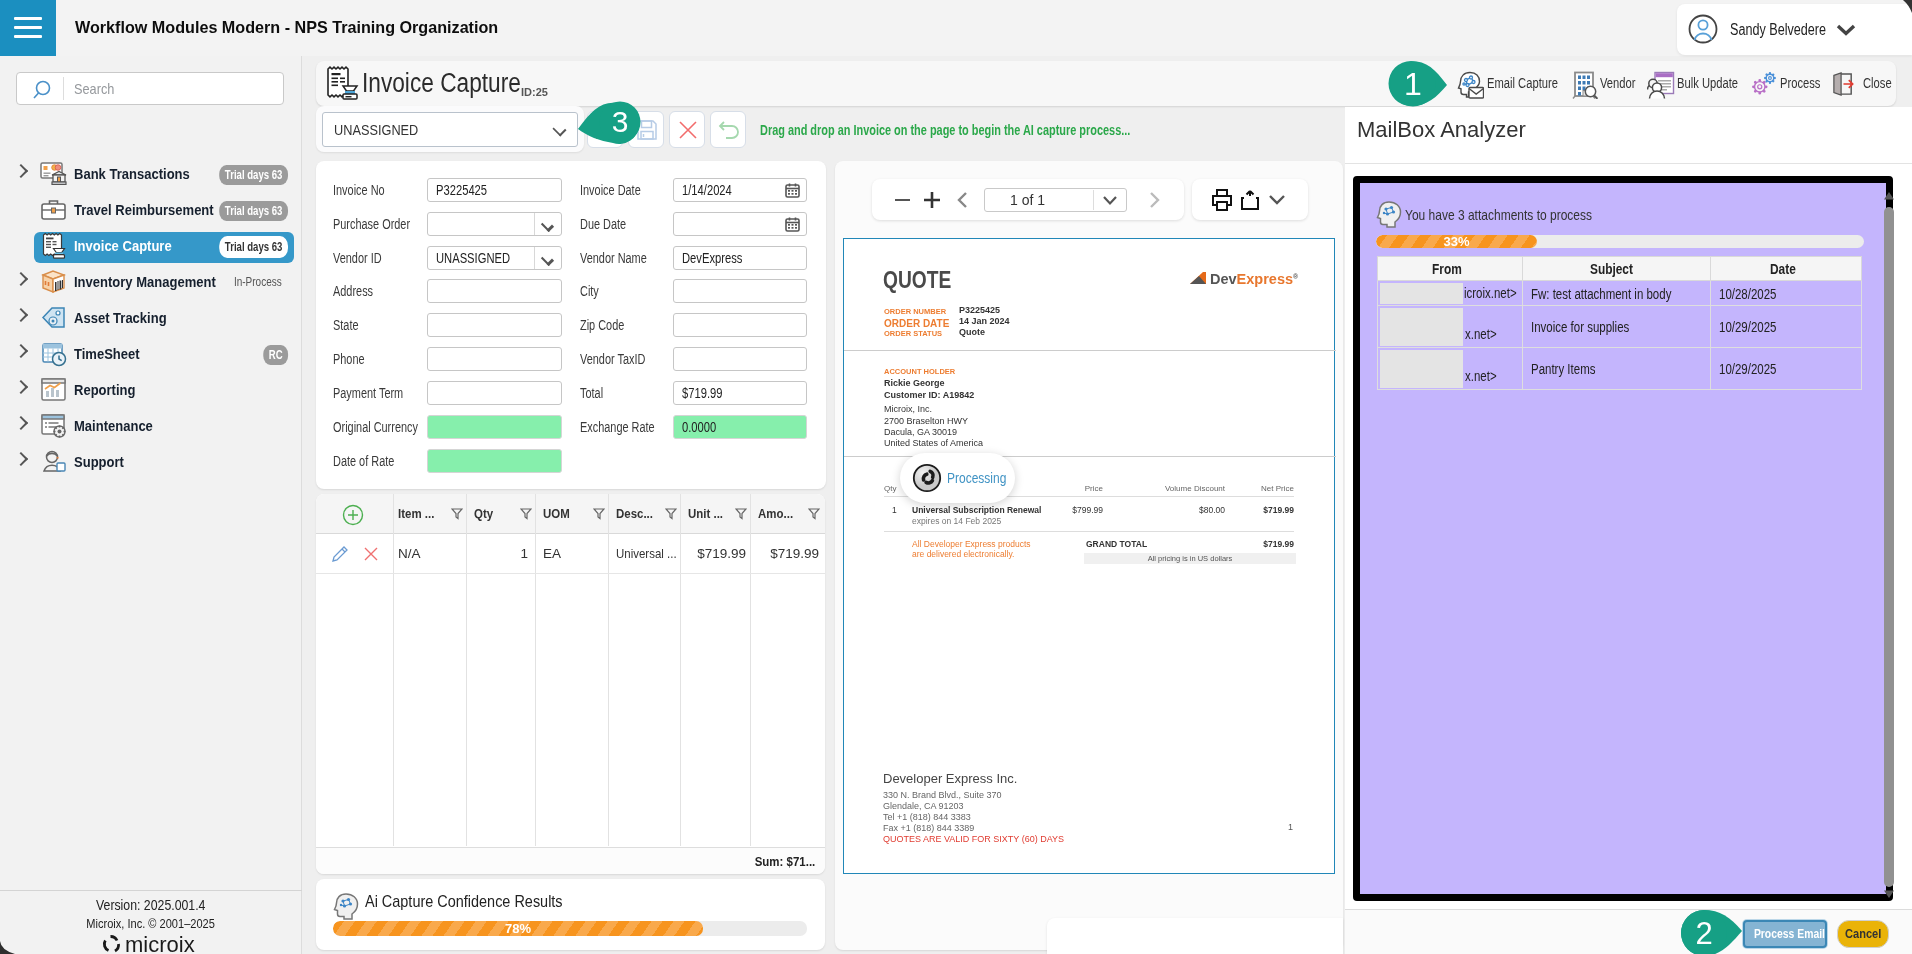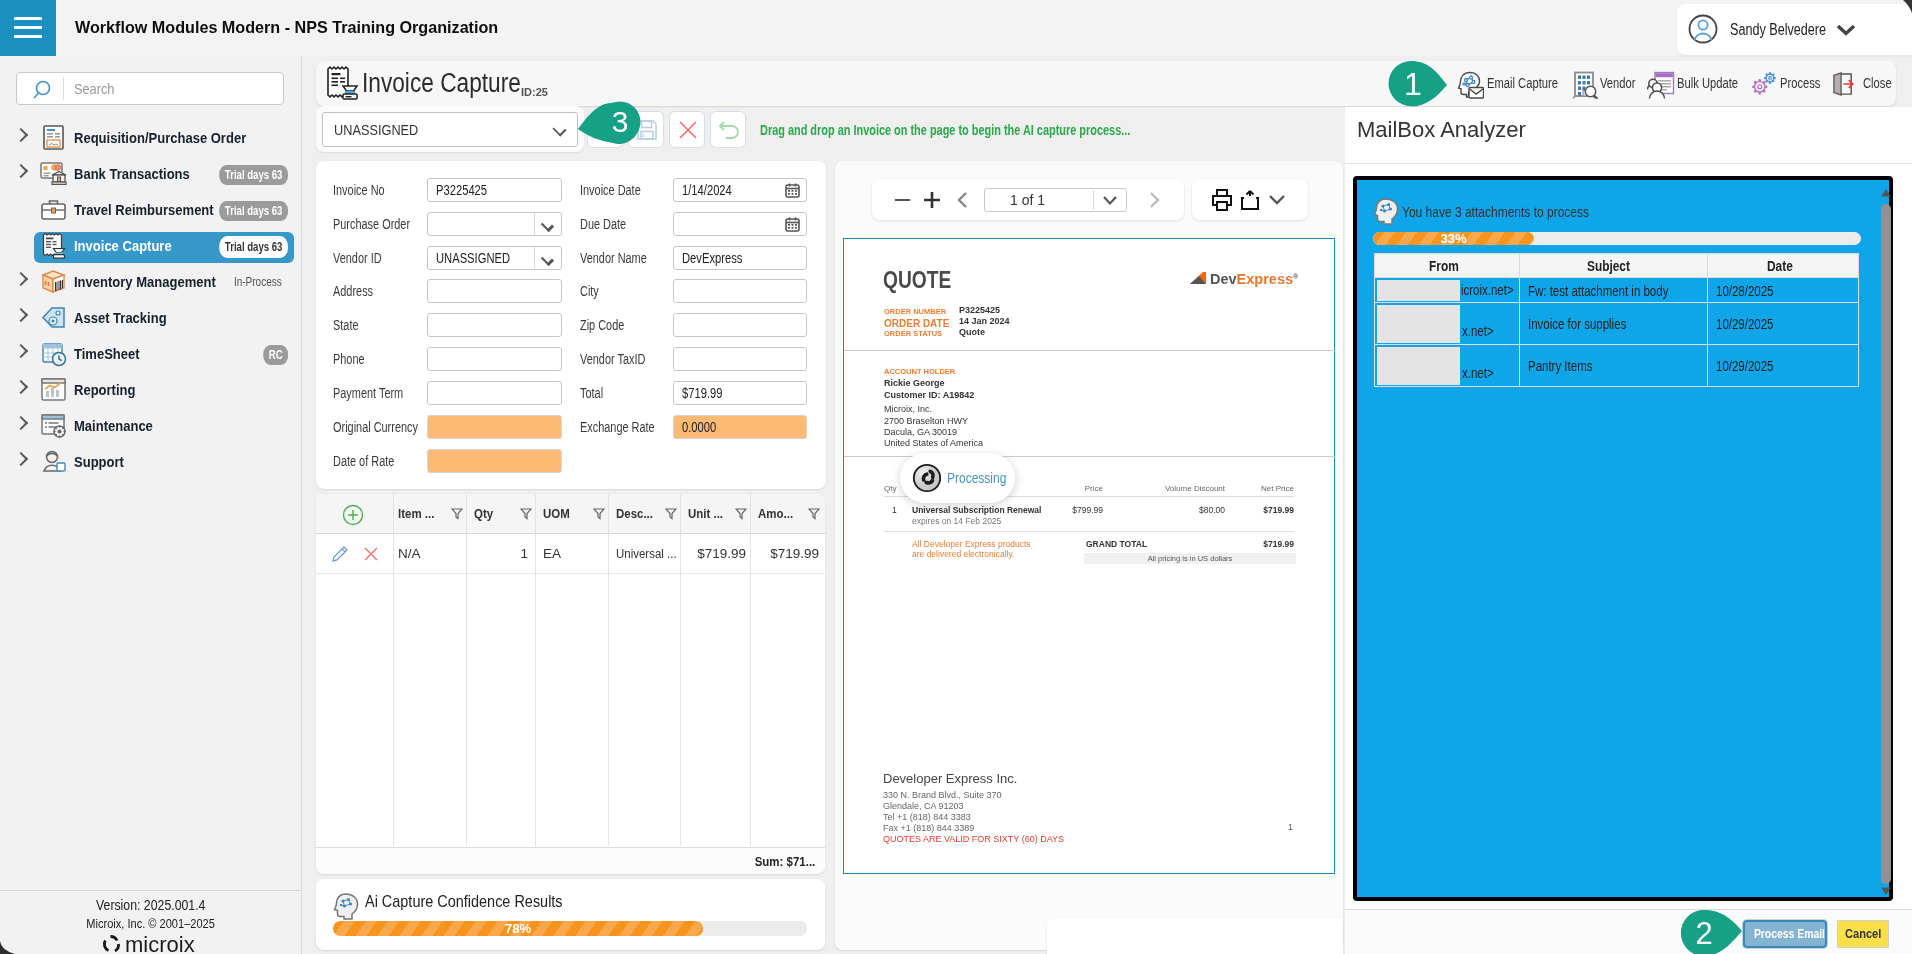--- a/index.html
+++ b/index.html
@@ -44,21 +44,21 @@
 #selWrap { left:322px; top:112px; width:256px; height:35px; background:#fff; border:1px solid #b9c2cc; border-radius:3px; }
 #selWrap .txt { position:absolute; left:11px; top:0; height:33px; line-height:33px; font-size:15px; color:#333; transform:scaleX(.85); transform-origin:0 50%; }
 #selWrap .chev { position:absolute; right:12px; top:11px; width:11px; height:11px; border-right:2.5px solid #555; border-bottom:2.5px solid #555; transform:rotate(45deg) scale(1,.8); }
 .xbtn { position:absolute; top:111px; width:36px; height:37px; background:#fff; border:1px solid #d7dee8; border-radius:6px; }
 #dragTxt { left:760px; top:112px; height:36px; line-height:36px; font-size:14px; font-weight:bold; color:#2ba84a; transform:scaleX(.78); transform-origin:0 50%; white-space:nowrap; }
 
 
 #formCard { left:316px; top:161px; width:510px; height:328px; background:#fff; border-radius:8px; box-shadow:0 1px 2px rgba(0,0,0,.1); }
 .flbl { position:absolute; font-size:14px; color:#3a3a3a; line-height:24px; transform:scaleX(.78); transform-origin:0 50%; white-space:nowrap; }
 .finp { position:absolute; height:24px; background:#fff; border:1px solid #c6c6c6; border-radius:3px; font-size:14px; color:#222; line-height:22px; padding-left:8px; }
-.finp.dis { background:#fdba74; border-color:#d5d5d5; }
+.finp.dis { background:#86efac; border-color:#d5d5d5; }
 .finp .chev { position:absolute; right:8px; top:7px; width:11px; height:11px; border-right:3px solid #555; border-bottom:3px solid #555; transform:rotate(45deg) scale(1,.7); }
 .finp .dv { position:absolute; right:26px; top:0; bottom:0; width:1px; background:#d8d8d8; }
 .fv { display:inline-block; transform:scaleX(.8); transform-origin:0 50%; white-space:nowrap; }
 .cal { position:absolute; right:6px; top:4px; width:15px; height:15px; }
 
 
 #gridCard { left:316px; top:494px; width:509px; height:380px; background:#fff; border-radius:8px; box-shadow:0 1px 2px rgba(0,0,0,.1); overflow:hidden; }
 #gridHead { position:absolute; left:0; top:0; width:509px; height:40px; background:#f5f5f5; border-bottom:1px solid #d9d9d9; border-radius:8px 8px 0 0; }
 .gh { position:absolute; top:0; height:40px; line-height:40px; font-weight:bold; font-size:13.5px; color:#333; transform:scaleX(.85); transform-origin:0 50%; white-space:nowrap; }
 .gcol { position:absolute; top:0; bottom:28px; width:1px; background:#e2e2e2; }
@@ -86,30 +86,30 @@
 #botBox { position:absolute; left:212px; top:757px; width:296px; height:36px; background:#fff; border-radius:8px 0 0 0; box-shadow:0 1px 3px rgba(0,0,0,.1); }
 
 
 .q { position:absolute; color:#333; }
 .qo { color:#ed7d31; }
 
 
 #rpanel { left:1345px; top:107px; width:567px; height:803px; background:#fff; }
 #rpTitle { position:absolute; left:12px; top:10px; font-size:22px; color:#333; }
 #rpDiv { position:absolute; left:0; top:56px; width:567px; height:1px; background:#e3e3e3; }
-#rpCard { position:absolute; left:8px; top:69px; width:540px; height:725px; background:#0ea5e9; border:4px solid #000000; border-radius:4px; }
+#rpCard { position:absolute; left:8px; top:69px; width:540px; height:725px; background:#c4b5fd; border:7px solid #000000; border-radius:4px; }
 #mbTable { position:absolute; left:17px; top:73px; width:485px; border-collapse:collapse; font-size:15px; color:#222; }
 #mbTable th { background:#f5f5f5; font-weight:bold; text-align:center; padding:0 8px; height:24px; border:1px solid #d9d9d9; font-size:14.5px; }
 #mbTable th span, #mbTable td .cx { display:inline-block; transform:scaleX(.82); transform-origin:0 50%; white-space:nowrap; }
 #mbTable td { border:1px solid #dedede; padding:0 8px; vertical-align:middle; }
 .redact { background:#e4e4e4; display:inline-block; }
 
 #footDiv { left:1345px; top:909px; width:567px; height:1px; background:#dcdcdc; }
 #btnProcess { left:1743px; top:920px; width:84px; height:28px; background:#85b4d3; border:2px solid #3b87b5; border-radius:4px; color:#fff; font-weight:bold; font-size:13px; text-align:center; line-height:24px; box-shadow:0 0 0 1px #bcd7e8; white-space:nowrap; }
-#btnCancel { left:1837px; top:920px; width:52px; height:28px; background:#fde047; border:1px solid #d0d0d0; border-radius:1px; color:#333; font-weight:bold; font-size:13.5px; text-align:center; line-height:26px; }
+#btnCancel { left:1837px; top:920px; width:52px; height:28px; background:#eab308; border:1px solid #d0d0d0; border-radius:12px; color:#333; font-weight:bold; font-size:13.5px; text-align:center; line-height:26px; }
 
 
 .drop { position:absolute; }
 .drop text { font-family:"Liberation Sans", sans-serif; }
 </style>
 </head>
 <body>
 
 <div class="abs" id="hdr"></div>
 <div class="abs" id="burger">
@@ -134,34 +134,20 @@
 <div class="abs" style="left:0;top:56px;width:302px;height:898px;overflow:hidden">
   <div class="abs" id="searchBox">
     <svg style="position:absolute;left:14px;top:6px" width="22" height="22" viewBox="0 0 22 22">
       <circle cx="12" cy="9" r="6.5" fill="none" stroke="#4a90c8" stroke-width="1.6"></circle>
       <line x1="7.5" y1="14" x2="3" y2="19" stroke="#4a90c8" stroke-width="1.6"></line>
     </svg>
     <div class="div"></div>
       <div class="ph">Search</div>
   </div>
 
-  <div class="mi" style="top:64px">
-    <div class="chev"></div>
-    <svg class="ic" viewBox="0 0 27 27">
-        <rect x="4" y="2" width="19" height="23" rx="1" fill="#fff" stroke="#555" stroke-width="1.6"></rect>
-        <rect x="7" y="5" width="8" height="2" fill="#3f8fc4"></rect>
-        <rect x="7" y="9" width="6" height="1.6" fill="#999"></rect>
-        <rect x="15" y="9" width="5" height="1.6" fill="#999"></rect>
-        <rect x="7" y="12" width="6" height="1.6" fill="#999"></rect>
-        <rect x="15" y="12" width="5" height="1.6" fill="#999"></rect>
-        <rect x="7" y="16" width="13" height="7" fill="#fff" stroke="#e8935a" stroke-width="1.4"></rect>
-        <path d="M9 21 q3 -3 5 0 q2 -2 4 0" stroke="#888" fill="none"></path>
-      </svg>
-    <div class="lbl">Requisition/Purchase Order</div>
-  </div>
   <div class="mi" style="top:100px">
     <div class="chev"></div>
     <svg class="ic" viewBox="0 0 27 27">
         <rect x="1" y="3" width="21" height="15" rx="1.5" fill="#fff" stroke="#777" stroke-width="1.5"></rect>
         <rect x="3.5" y="6" width="4" height="4" fill="#f0a04a"></rect>
         <circle cx="14.5" cy="7.5" r="2.8" fill="#f2b34a" stroke="#e07b39" stroke-width=".8"></circle>
         <circle cx="18" cy="7.5" r="2.8" fill="#ef8e7d" stroke="#d4574a" stroke-width=".8"></circle>
         <rect x="3.5" y="12.5" width="7" height="1.4" fill="#999"></rect>
         <rect x="3.5" y="15" width="5" height="1.4" fill="#999"></rect>
         <g>

